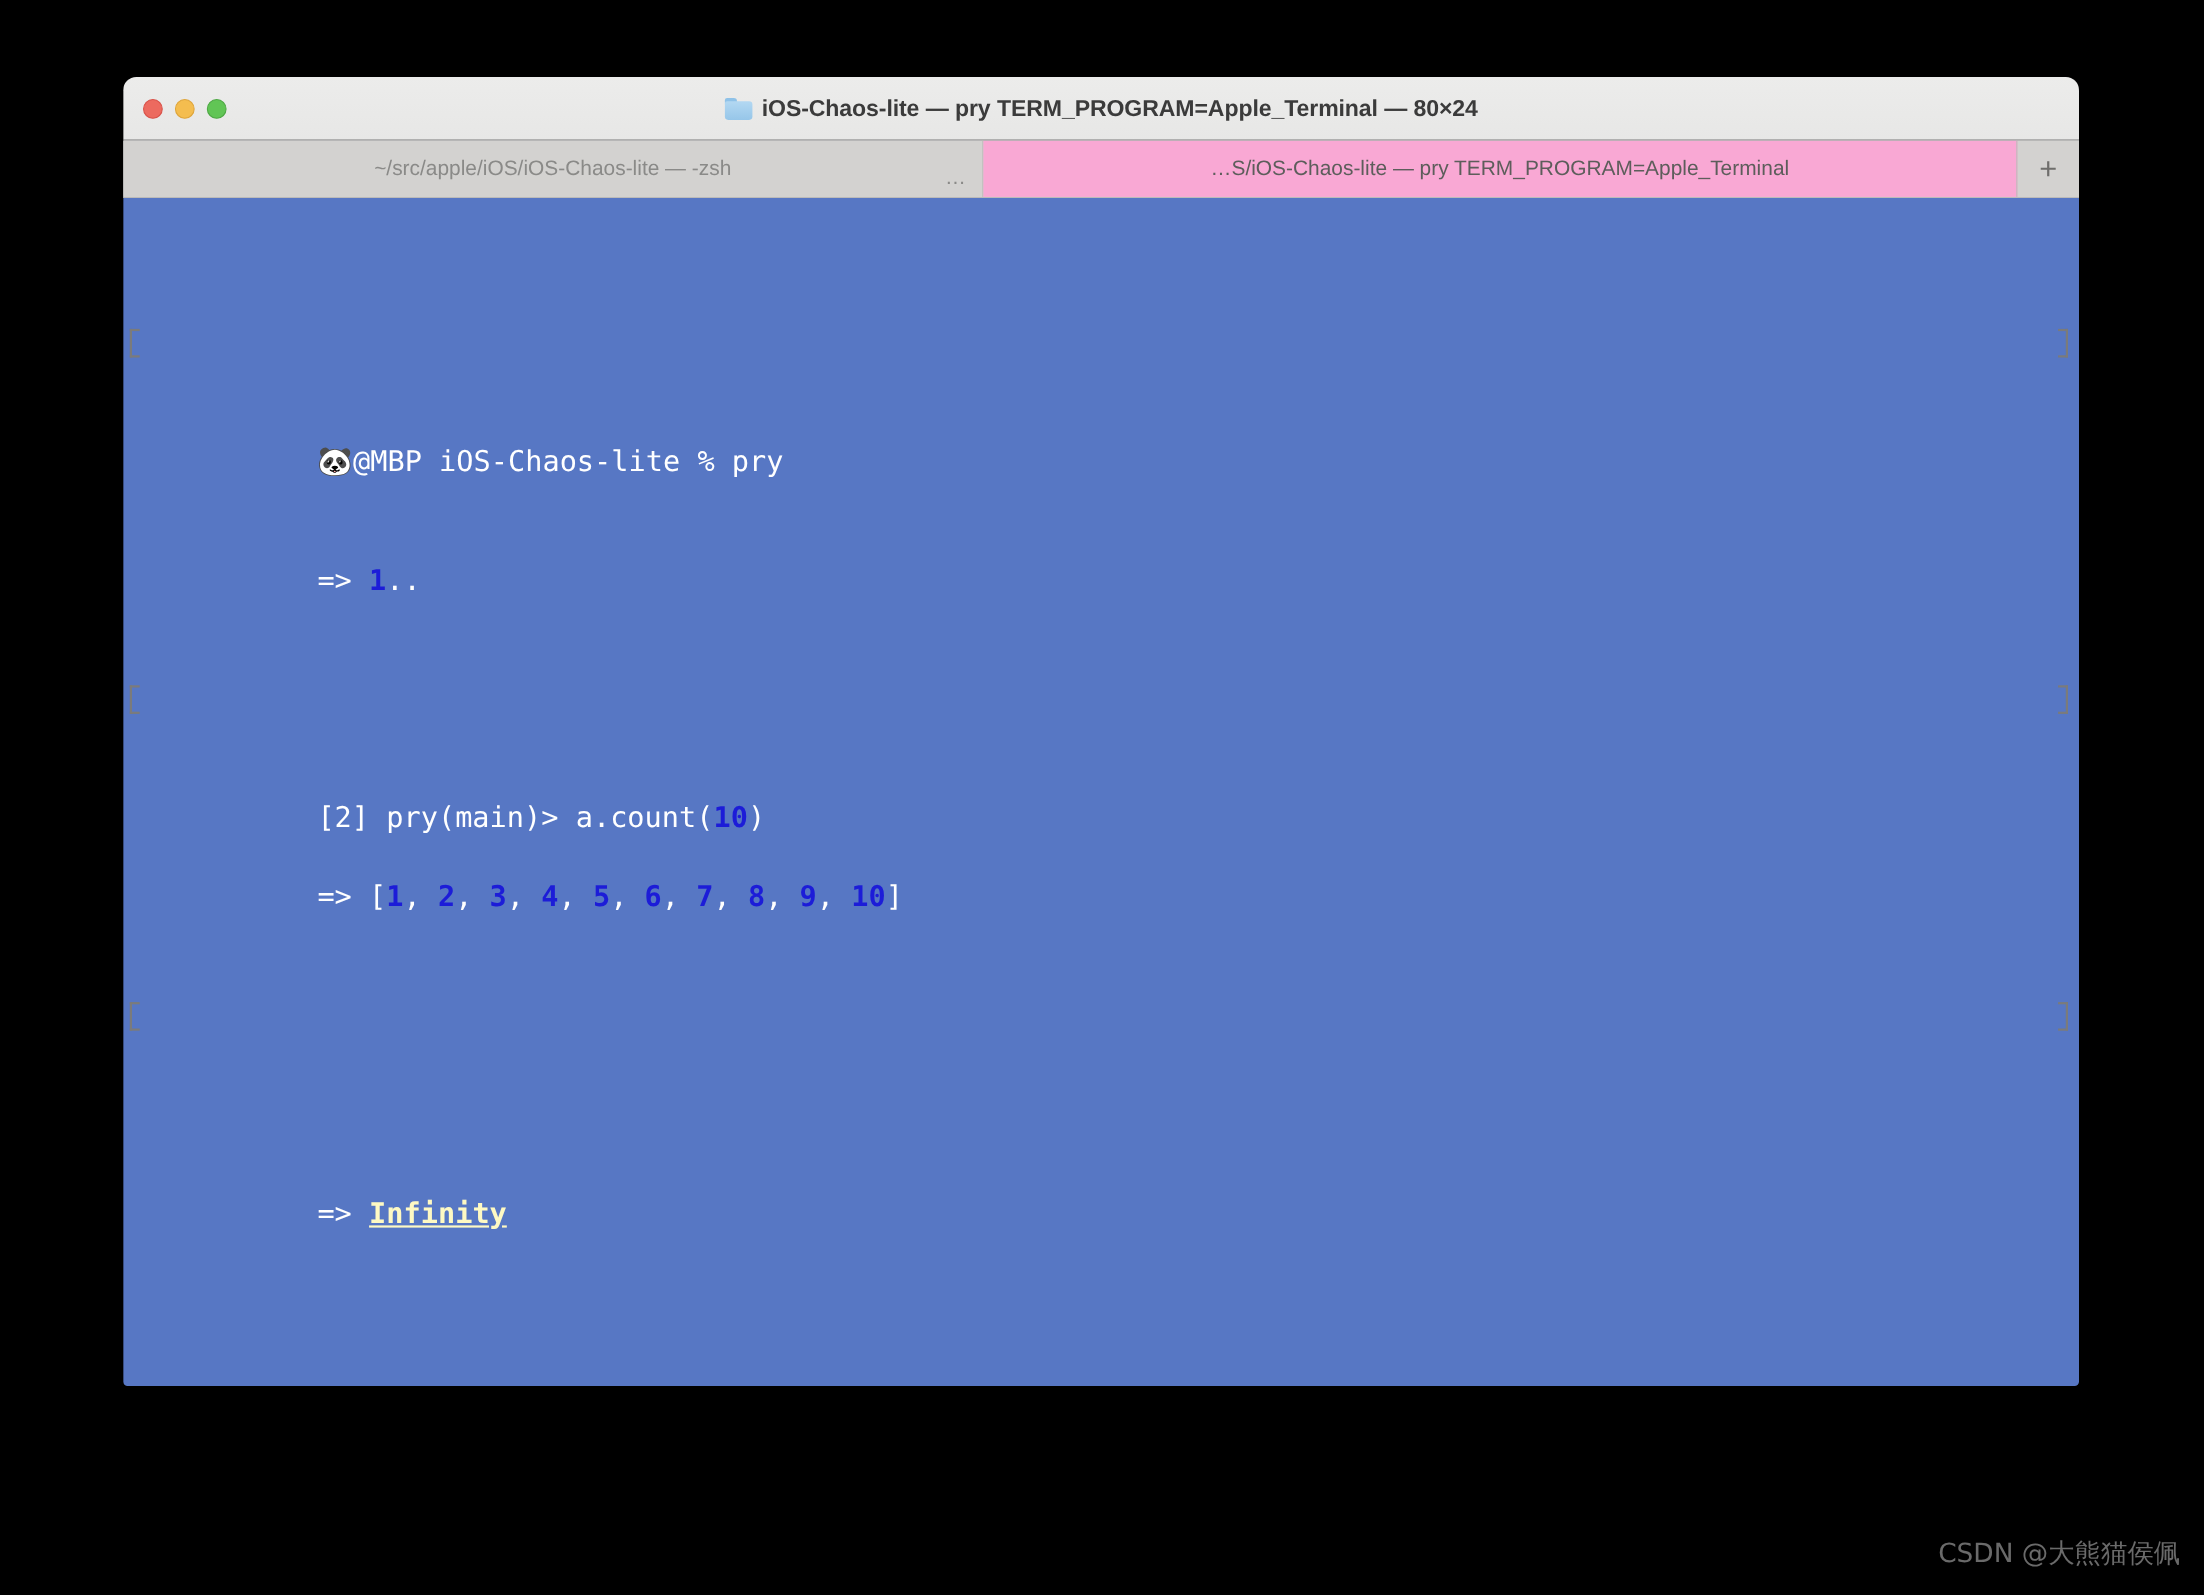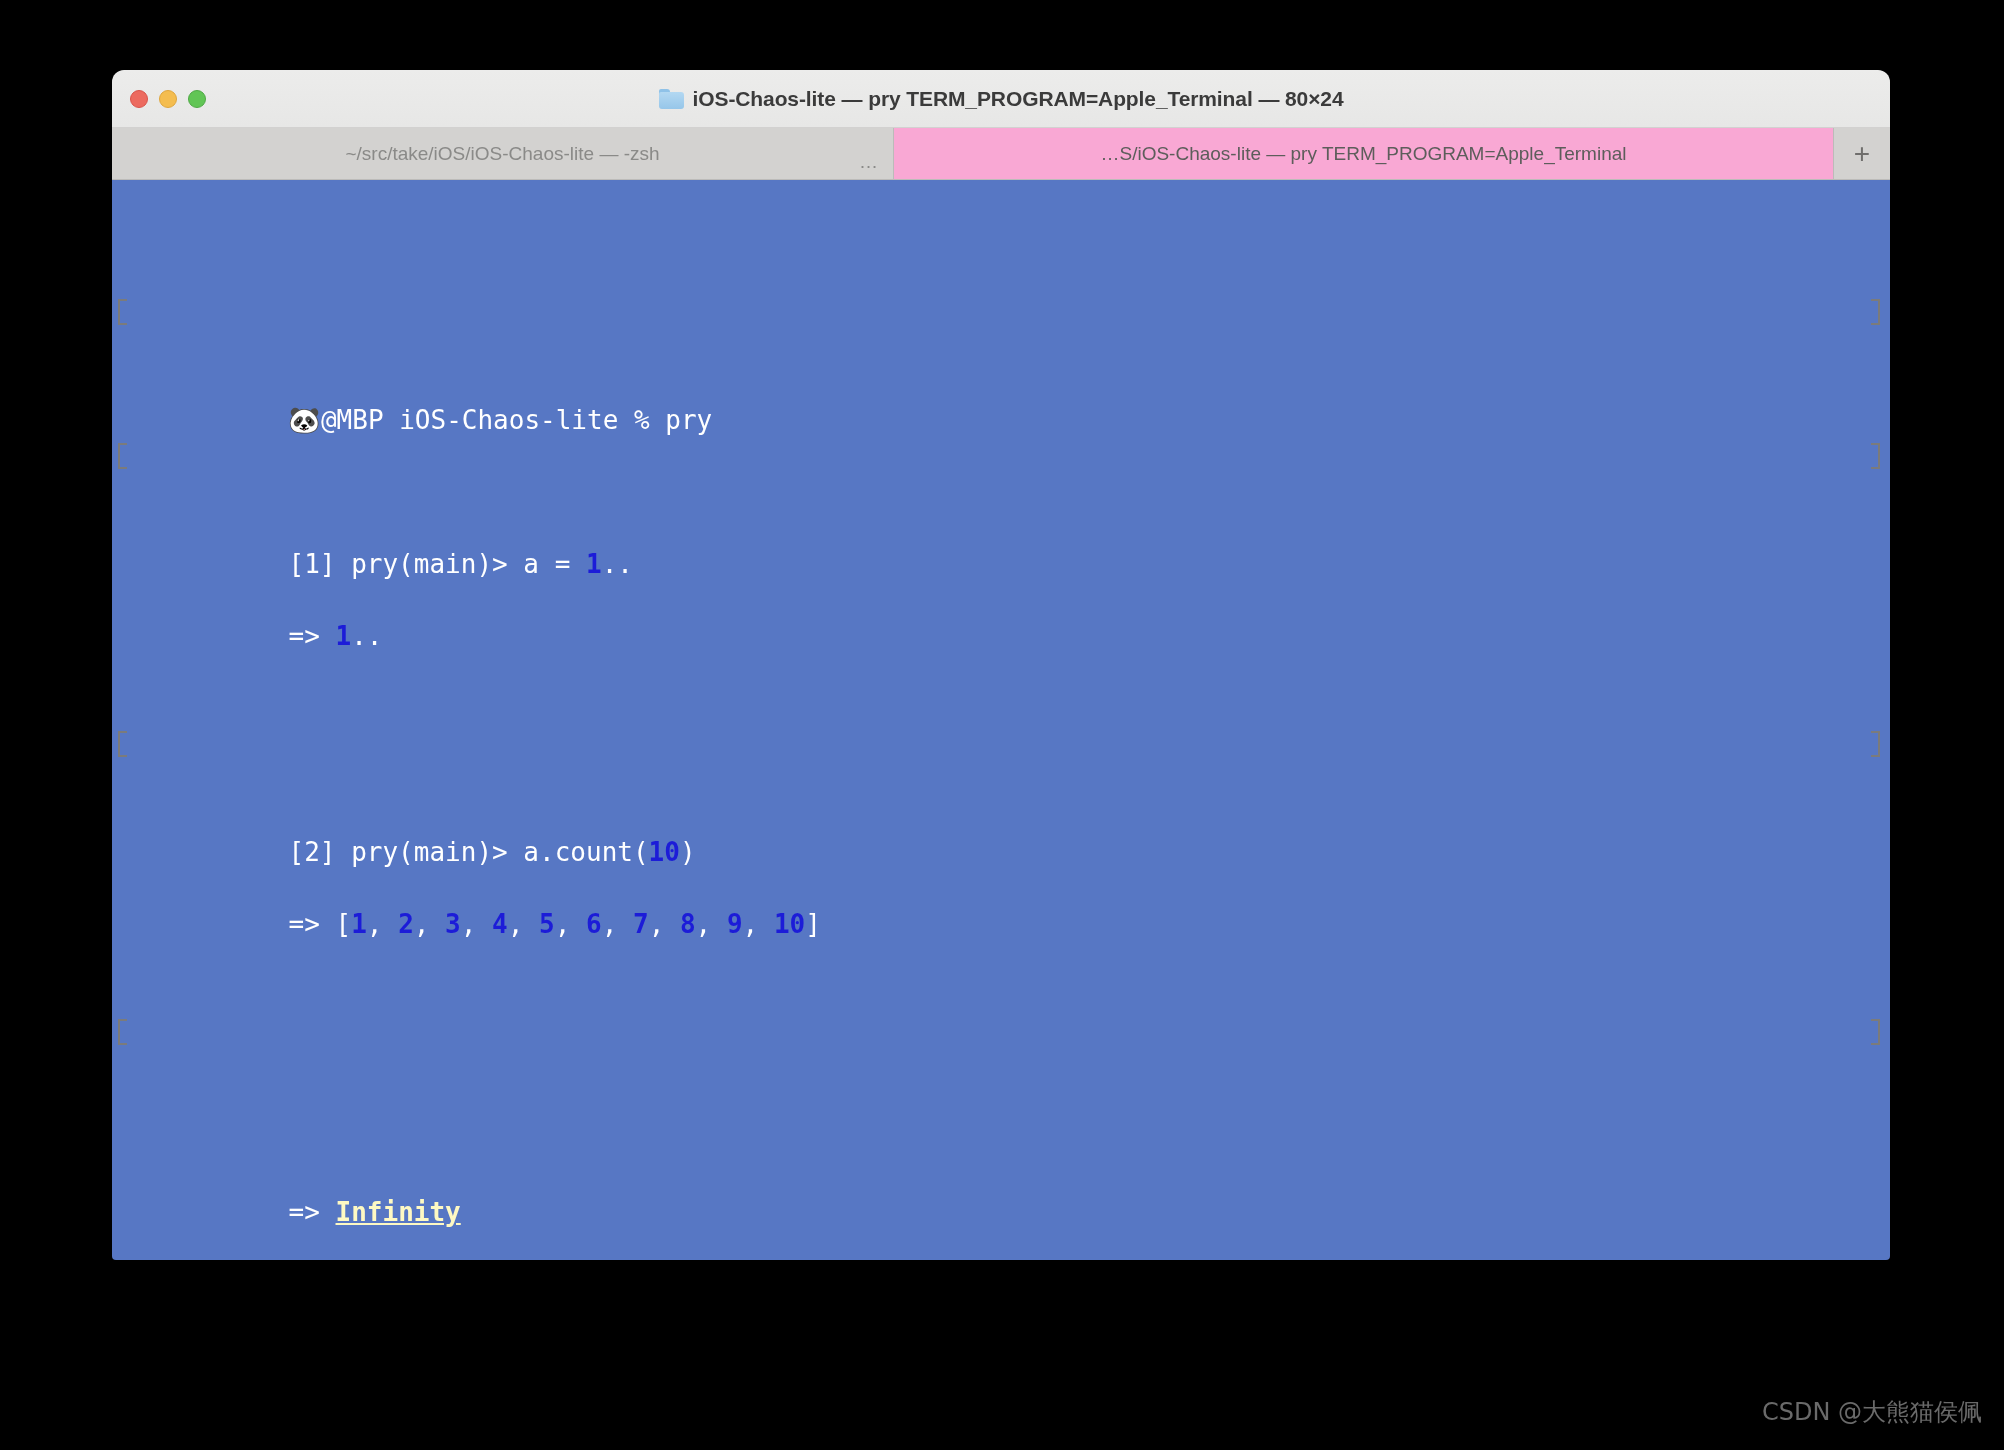--- a/index.html
+++ b/index.html
@@ -203,45 +203,40 @@
         <span class="folder-icon">
           <span class="tab-top"></span>
             <span class="body"></span>
         </span>
         <span>iOS-Chaos-lite — pry TERM_PROGRAM=Apple_Terminal — 80×24</span>
       </div>
     </div>
 
     <div id="tab-bar">
       <div class="tab inactive">
-        <span>~/src/take/iOS/iOS-Chaos-lite — -zsh</span>
+        <span>~/src/apple/iOS/iOS-Chaos-lite — -zsh</span>
         <span class="ellipsis">…</span>
       </div>
       <div class="tab active">
         <span>…S/iOS-Chaos-lite — pry TERM_PROGRAM=Apple_Terminal</span>
       </div>
       <div id="new-tab-button">
         <span>+</span>
       </div>
     </div>
 
     <div id="terminal-body">
       <div id="terminal-lines">
 
         <div class="line">
           <span class="marker-l"></span>
           <span class="marker-r"></span>
           <span class="txt"><span>🐼@MBP iOS-Chaos-lite % </span><span>pry</span></span>
         </div>
 
-        <div class="line">
-          <span class="marker-l"></span>
-          <span class="marker-r"></span>
-          <span class="txt"><span>[1] pry(main)&gt; </span><span>a = </span><span class="num">1</span><span>..</span></span>
-        </div>
 
         <div class="line">
           <span class="txt"><span>=&gt; </span><span class="num">1</span><span>..</span></span>
         </div>
 
         <div class="line">
           <span class="marker-l"></span>
           <span class="marker-r"></span>
           <span class="txt"><span>[2] pry(main)&gt; </span><span>a.count(</span><span class="num">10</span><span>)</span></span>
         </div>

